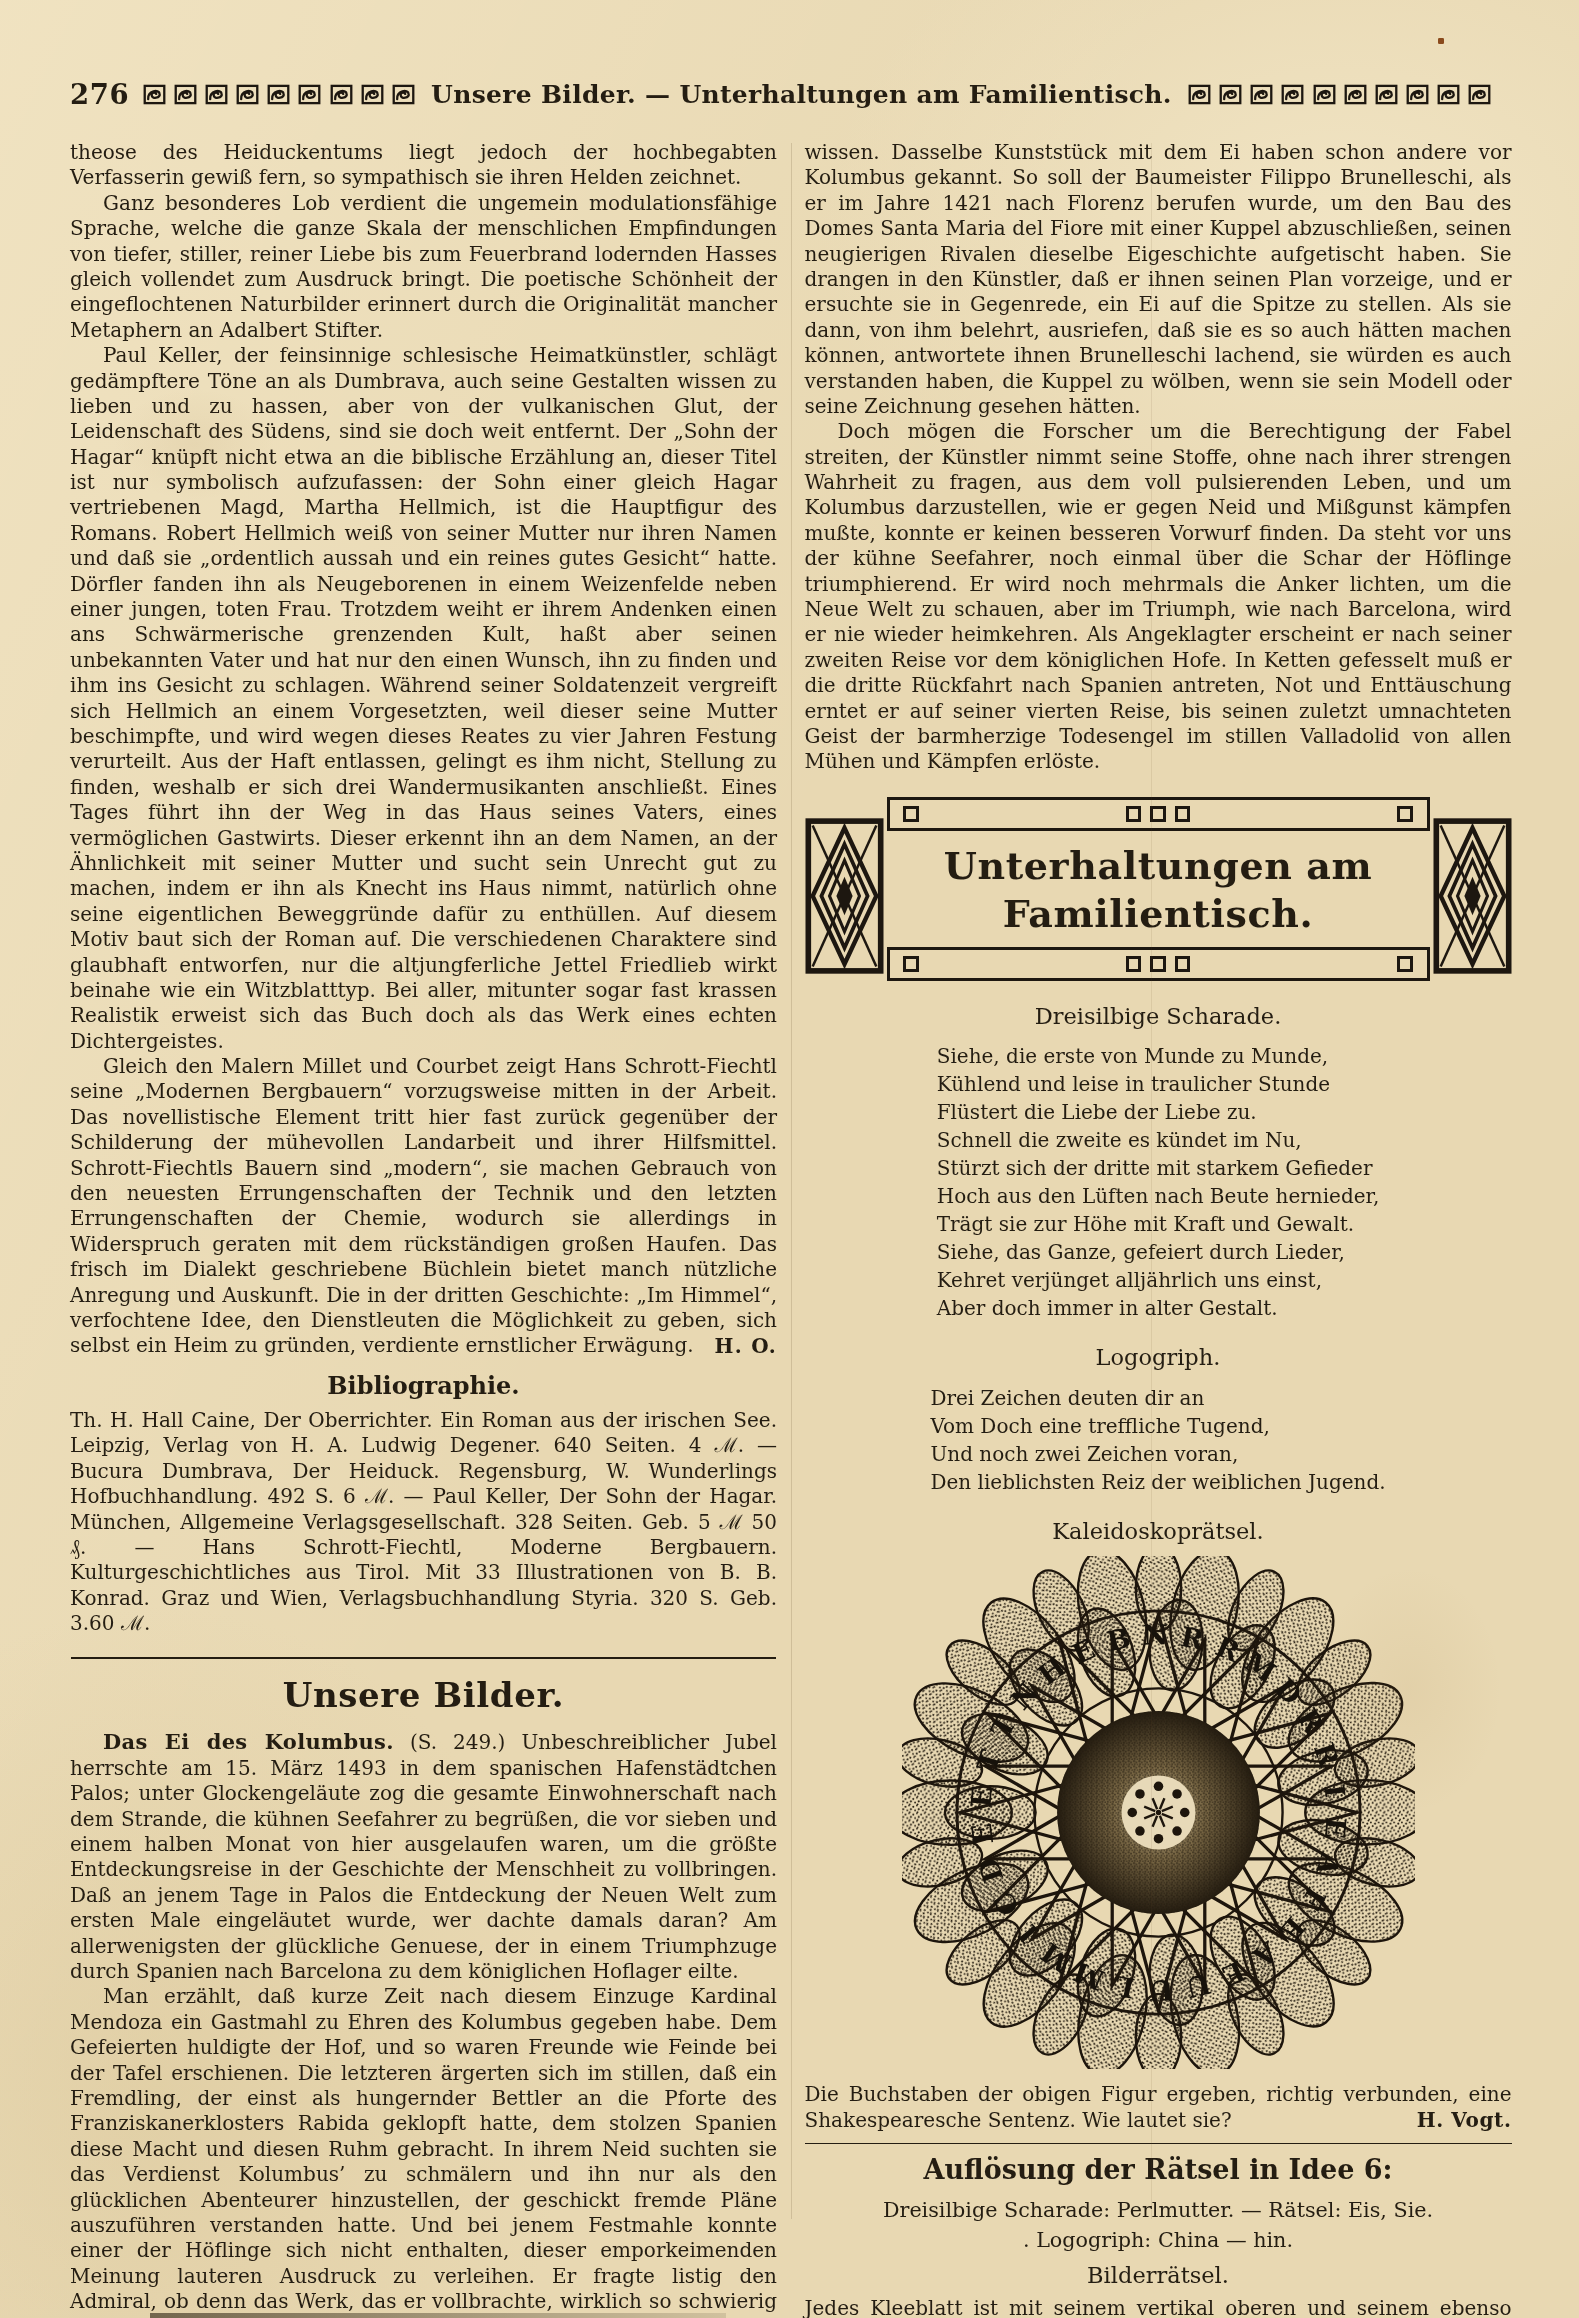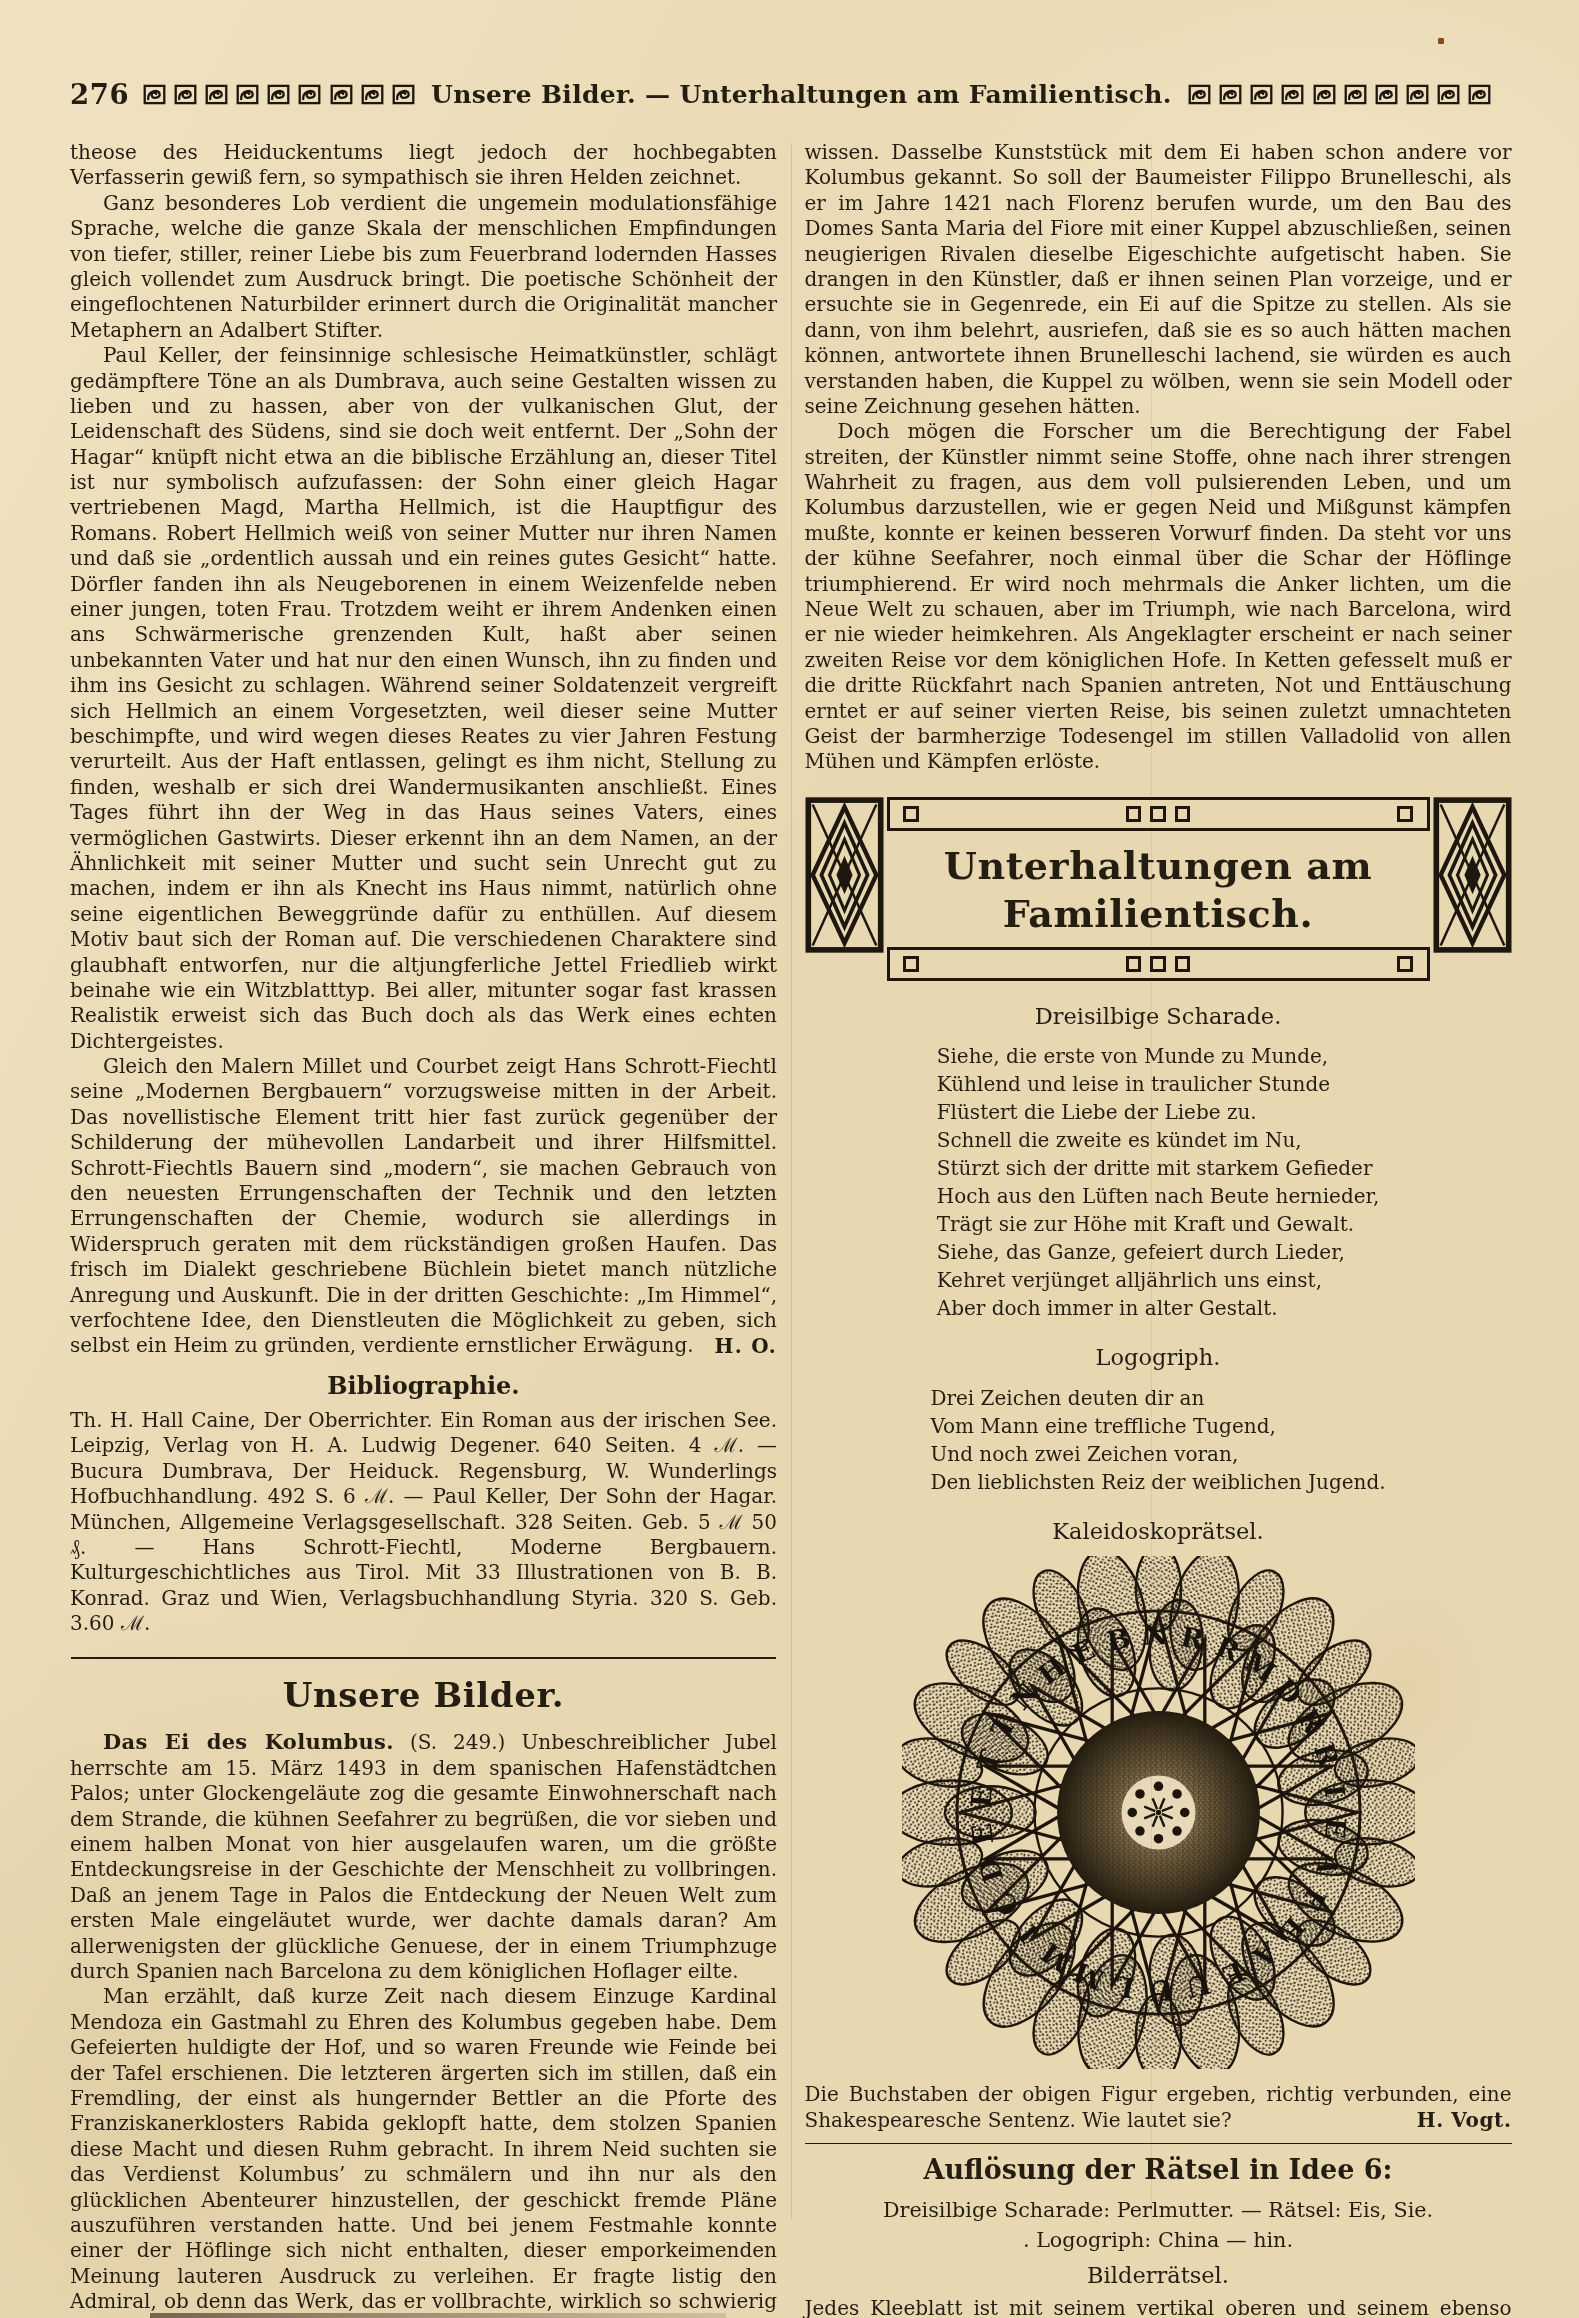--- a/index.html
+++ b/index.html
@@ -29,21 +29,21 @@
   .crease.c1{left:791px;}
   .crease.c2{left:1151px;background:rgba(95,72,40,.10);}
   .sig{float:right;margin-top:-25px;font-weight:bold;letter-spacing:1.3px;}
   h2,h3,h4{text-align:center;font-weight:bold;}
   h3.bib{font-size:24px;margin:12.5px 0 6.3px;}
   h2.ub{font-size:34px;margin:15px 0 12.5px;letter-spacing:0.6px;}
   hr.colrule{border:none;border-top:2.5px solid #241d12;margin:20px 1.3px 2.5px;}
   hr.thin{border:none;border-top:1.9px solid #241d12;margin:10px 0 6.3px;}
   b.lead{font-size:21px;letter-spacing:0.3px;}
   
-  .fam-box{display:flex;gap:3px;margin:22.5px 0 3.8px;align-items:flex-start;}
+  .fam-box{display:flex;gap:3px;margin:22.5px 0 3.8px;align-items:flex-end;}
   .fam-side{flex:0 0 79px;}
   .fam-mid{flex:1;display:flex;flex-direction:column;justify-content:space-between;}
   .fam-bar{border:3.1px solid #1d1710;height:27.5px;display:flex;align-items:center;justify-content:space-between;padding:0 13.8px;}
   .sq{width:9.4px;height:9.4px;border:3.1px solid #1d1710;display:inline-block;}
   .sq3{display:flex;gap:9.4px;}
   .fam-title{text-align:center;font-size:38px;font-weight:bold;padding:11.3px 0 8.8px;letter-spacing:0.6px;}
   
   h4.sub{font-size:22.5px;font-weight:normal;margin:21px 0 10px;}
   .poem{width:fit-content;margin:12px auto;text-align:left;}
   .poem-line{display:block;font-size:20px;line-height:28px;}
@@ -234,21 +234,21 @@
           <span class="poem-line">Hoch aus den Lüften nach Beute hernieder,</span>
           <span class="poem-line">Trägt sie zur Höhe mit Kraft und Gewalt.</span>
           <span class="poem-line">Siehe, das Ganze, gefeiert durch Lieder,</span>
           <span class="poem-line">Kehret verjünget alljährlich uns einst,</span>
           <span class="poem-line">Aber doch immer in alter Gestalt.</span>
         </div>
 
       <h4 class="sub">Logogriph.</h4>
       <div class="poem">
           <span class="poem-line">Drei Zeichen deuten dir an</span>
-          <span class="poem-line">Vom Mann eine treffliche Tugend,</span>
+          <span class="poem-line">Vom Doch eine treffliche Tugend,</span>
           <span class="poem-line">Und noch zwei Zeichen voran,</span>
           <span class="poem-line">Den lieblichsten Reiz der weiblichen Jugend.</span>
         </div>
 
       <h4 class="sub">Kaleidoskoprätsel.</h4>
 
       <div class="kaleido">
         <svg id="kaleido-svg" viewBox="0 0 860 860" width="513" height="513" style="font-size:32px">
           <defs>
             <pattern id="stip" width="13" height="13" patternUnits="userSpaceOnUse">

